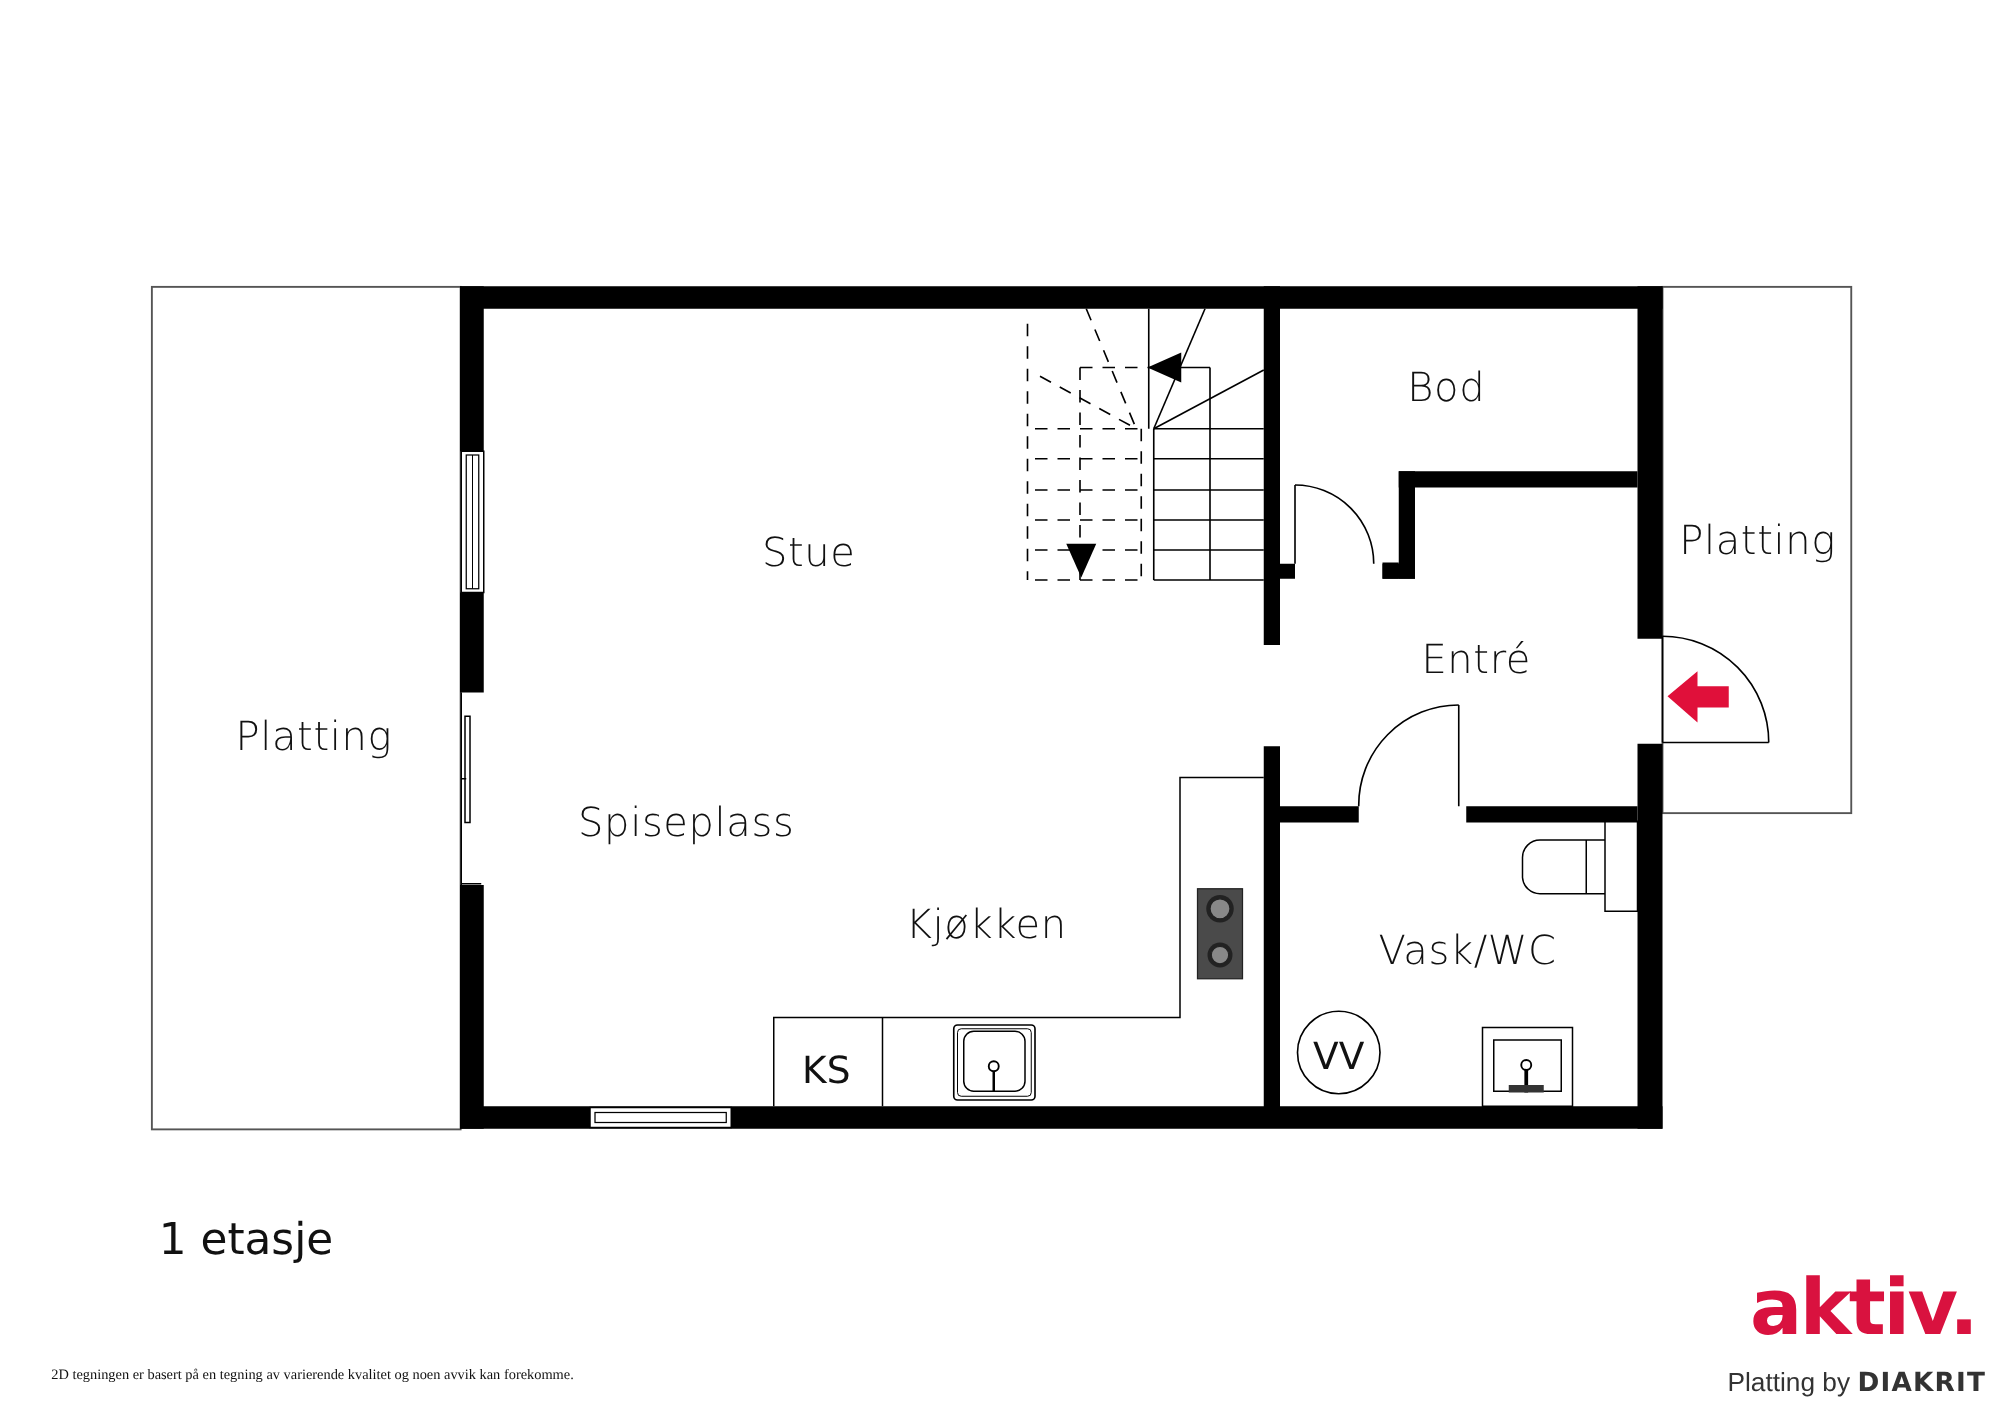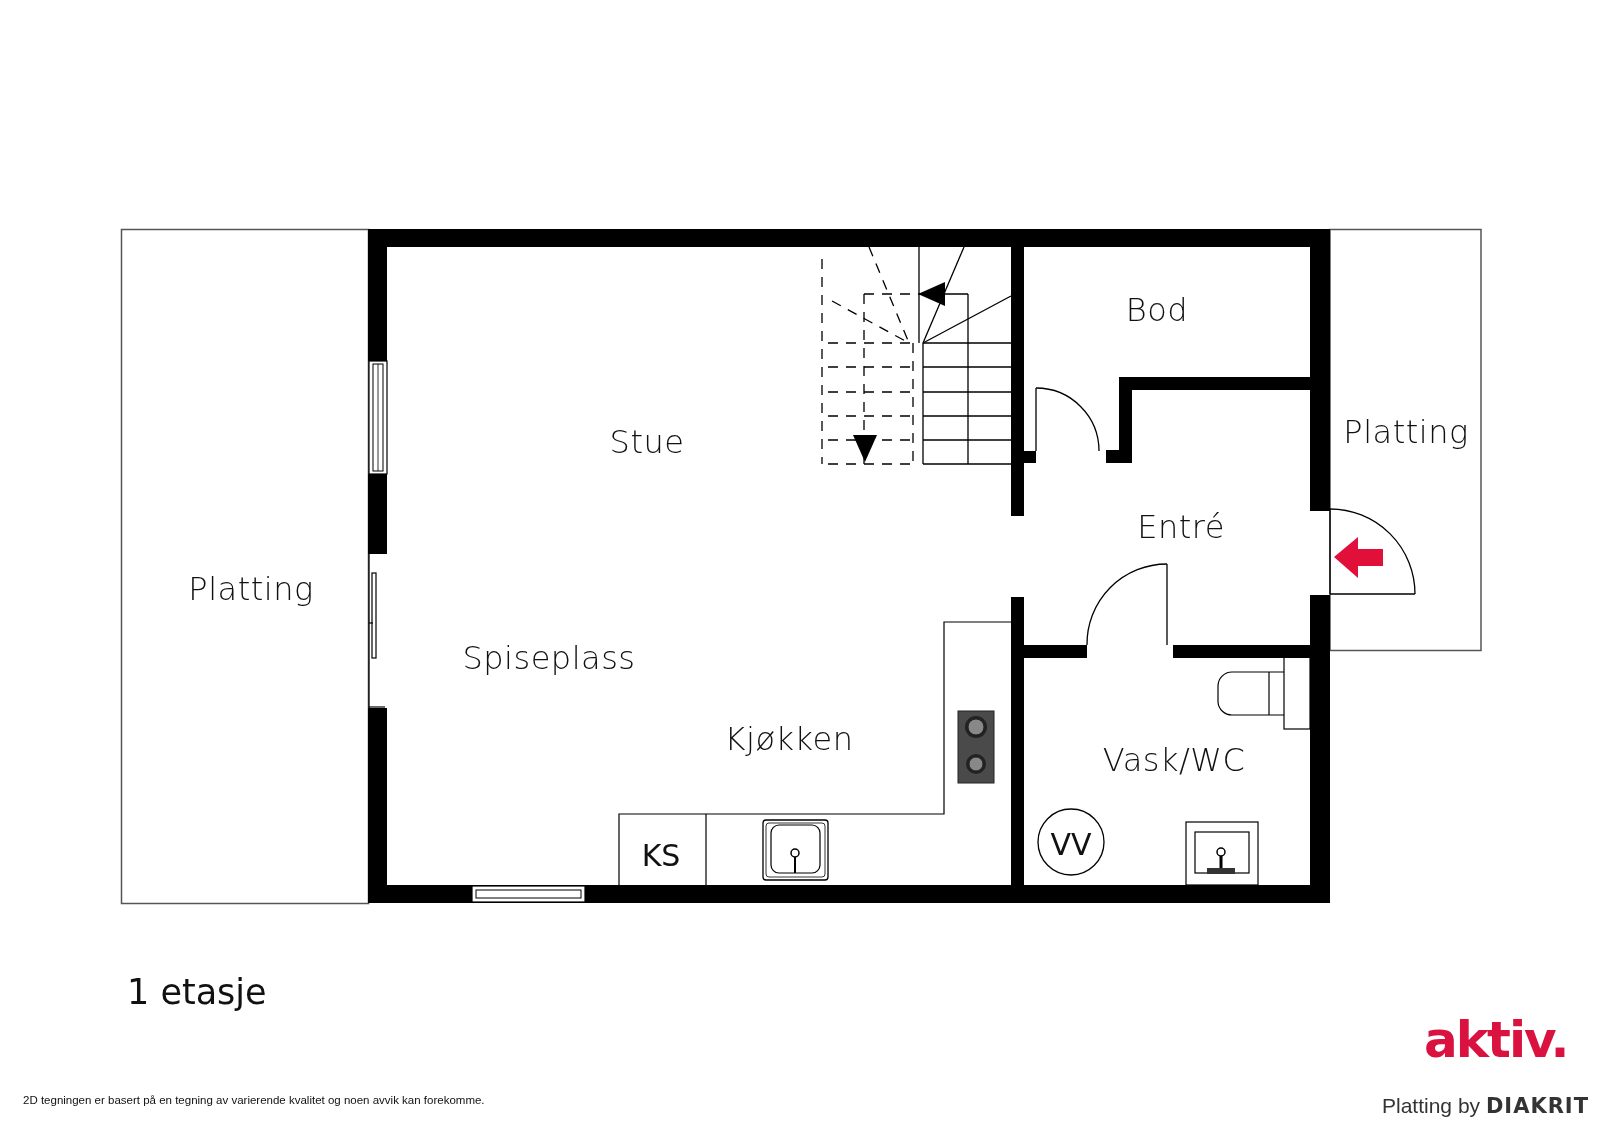--- a/index.html
+++ b/index.html
@@ -1,22 +1,22 @@
 <!DOCTYPE html>
 <html><head>
 <meta charset="utf-8">
 <style>
   html, body { margin:0; padding:0; background:#ffffff; }
   body { width:1600px; height:1131px; position:relative; overflow:hidden; font-family:"DejaVu Sans", sans-serif; }
   #plan { position:absolute; left:0; top:0; width:1600px; height:1131px; }
   .room-label { font-family:"DejaVu Sans", sans-serif; font-size:32px; fill:#111; font-weight:300; letter-spacing:0.5px; }
   .small-label { font-family:"DejaVu Sans", sans-serif; font-size:30px; fill:#111; }
   .floor-label { position:absolute; left:127px; top:972px; font-size:35px; color:#111; font-family:"DejaVu Sans", sans-serif; }
-  .disclaimer { position:absolute; left:23px; top:1094px; font-size:11.5px; color:#111; font-family:Liberation Sans, sans-serif; }
-  .brand { position:absolute; left:1400px; top:1015px; font-family:"DejaVu Sans", sans-serif; font-weight:bold; font-size:50px; letter-spacing:-2px; line-height:1;margin-left:24px; }
+  .disclaimer { position:absolute; left:41px; top:1094px; font-size:11.5px; color:#111; font-family:Liberation Serif, serif; }
+  .brand { position:absolute; left:1400px; top:1015px; font-family:"DejaVu Sans", sans-serif; font-weight:bold; font-size:62px; letter-spacing:-2px; line-height:1; }
   .produced { position:absolute; left:1382px; top:1094px; font-family:"Liberation Sans", sans-serif; font-size:21px; color:#333; white-space:nowrap; }
   .produced b { font-family:"DejaVu Sans", sans-serif; font-weight:bold; letter-spacing:1px; }
 </style>
 </head>
 <body>
 
 <svg id="plan" viewBox="0 0 1600 1131" xmlns="http://www.w3.org/2000/svg">
 
   <rect x="121.5" y="229.5" width="247" height="674" fill="none" stroke="#555" stroke-width="1.5"></rect>
   <rect x="1330" y="229.5" width="151" height="421" fill="none" stroke="#555" stroke-width="1.5"></rect>

